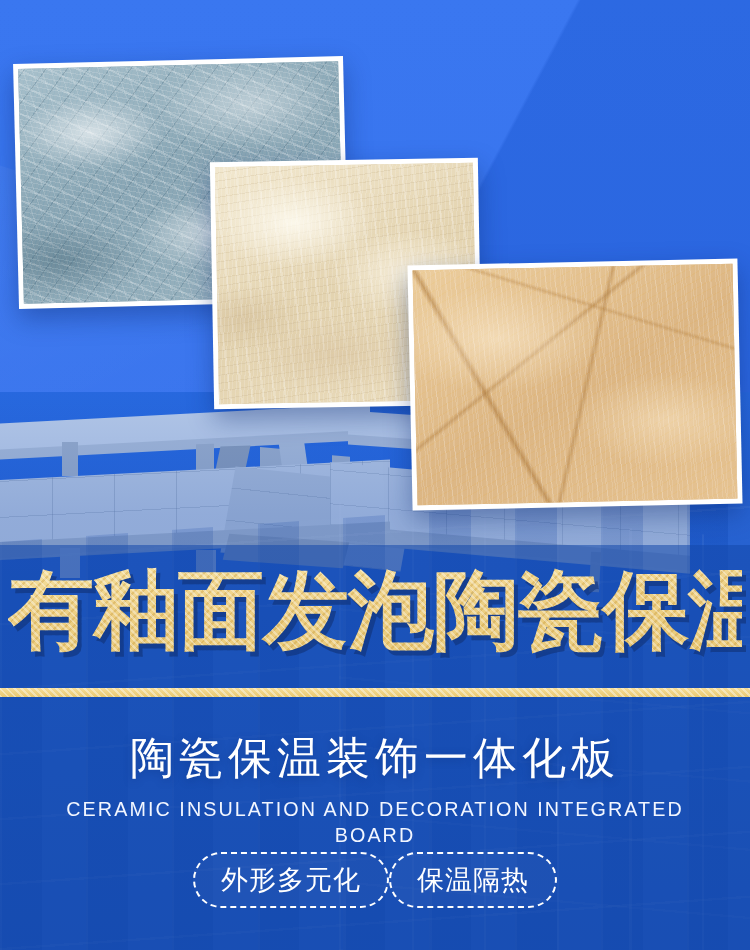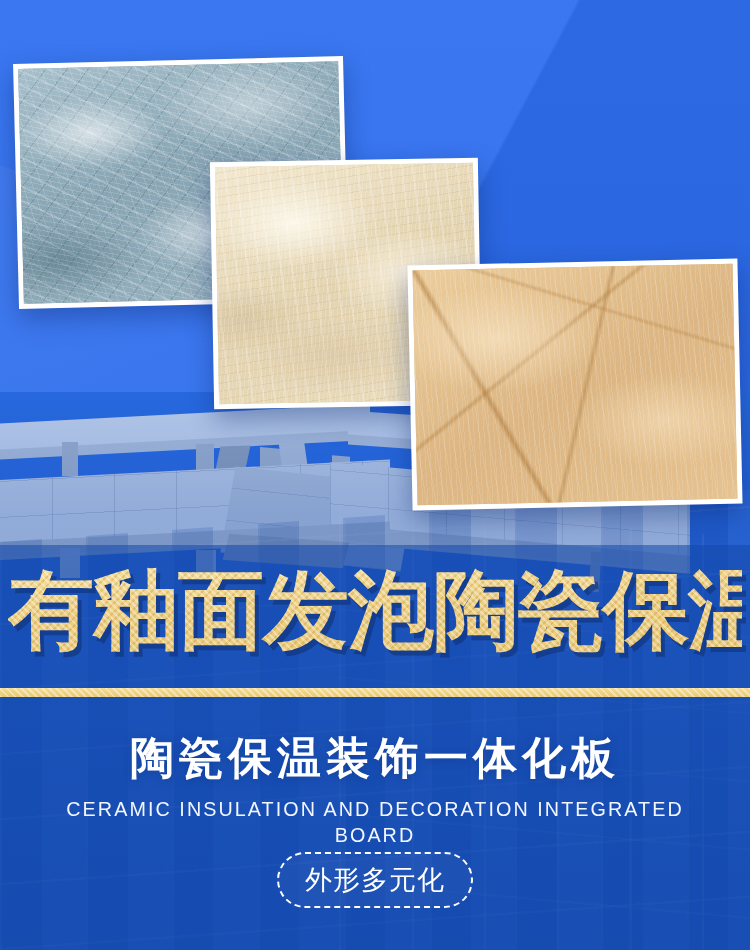--- a/index.html
+++ b/index.html
@@ -130,21 +130,21 @@
     -webkit-text-fill-color:transparent;color:transparent;
     filter:drop-shadow(4px 5px 0 rgba(16,50,120,.62));
   }
   .gold-rule{position:absolute;left:0;right:0;top:688px;height:9px;
     background-image:
       repeating-linear-gradient(45deg,rgba(255,255,255,.40) 0 2px,rgba(255,255,255,0) 2px 5px),
       linear-gradient(180deg,#f5dd9a,#e8c86f);}
 
   
   .sub-cn{position:absolute;left:0;right:0;top:730px;text-align:center;
-    font-size:44px;line-height:56px;color:#ffffff;letter-spacing:5px;font-weight:bold;
+    font-size:44px;line-height:56px;color:#ffffff;letter-spacing:5px;font-weight:normal;
     text-shadow:0 2px 8px rgba(8,40,110,.35);}
   .sub-en{position:absolute;left:0;right:0;top:796px;text-align:center;
     font-size:21px;line-height:26px;color:#f2f6ff;letter-spacing:2.2px;font-weight:normal;
     transform:scaleX(.94);}
 
   
   .pills{position:absolute;left:0;right:0;top:852px;display:flex;justify-content:center;gap:0;}
   .pill{
     border:2px dashed #ffffff;border-radius:34px;
     padding:9px 26px;
@@ -212,15 +212,16 @@
   <div class="title-band">
     <div class="main-title">有釉面发泡陶瓷保温板</div>
   </div>
   <div class="gold-rule"></div>
 
   <div class="sub-cn">陶瓷保温装饰一体化板</div>
   <div class="sub-en">CERAMIC INSULATION AND DECORATION INTEGRATED BOARD</div>
 
   <div class="pills">
     <div class="pill">外形多元化</div>
+    <div class="pill">保温隔热</div>
   </div>
 
 </div>
 
 </body></html>

